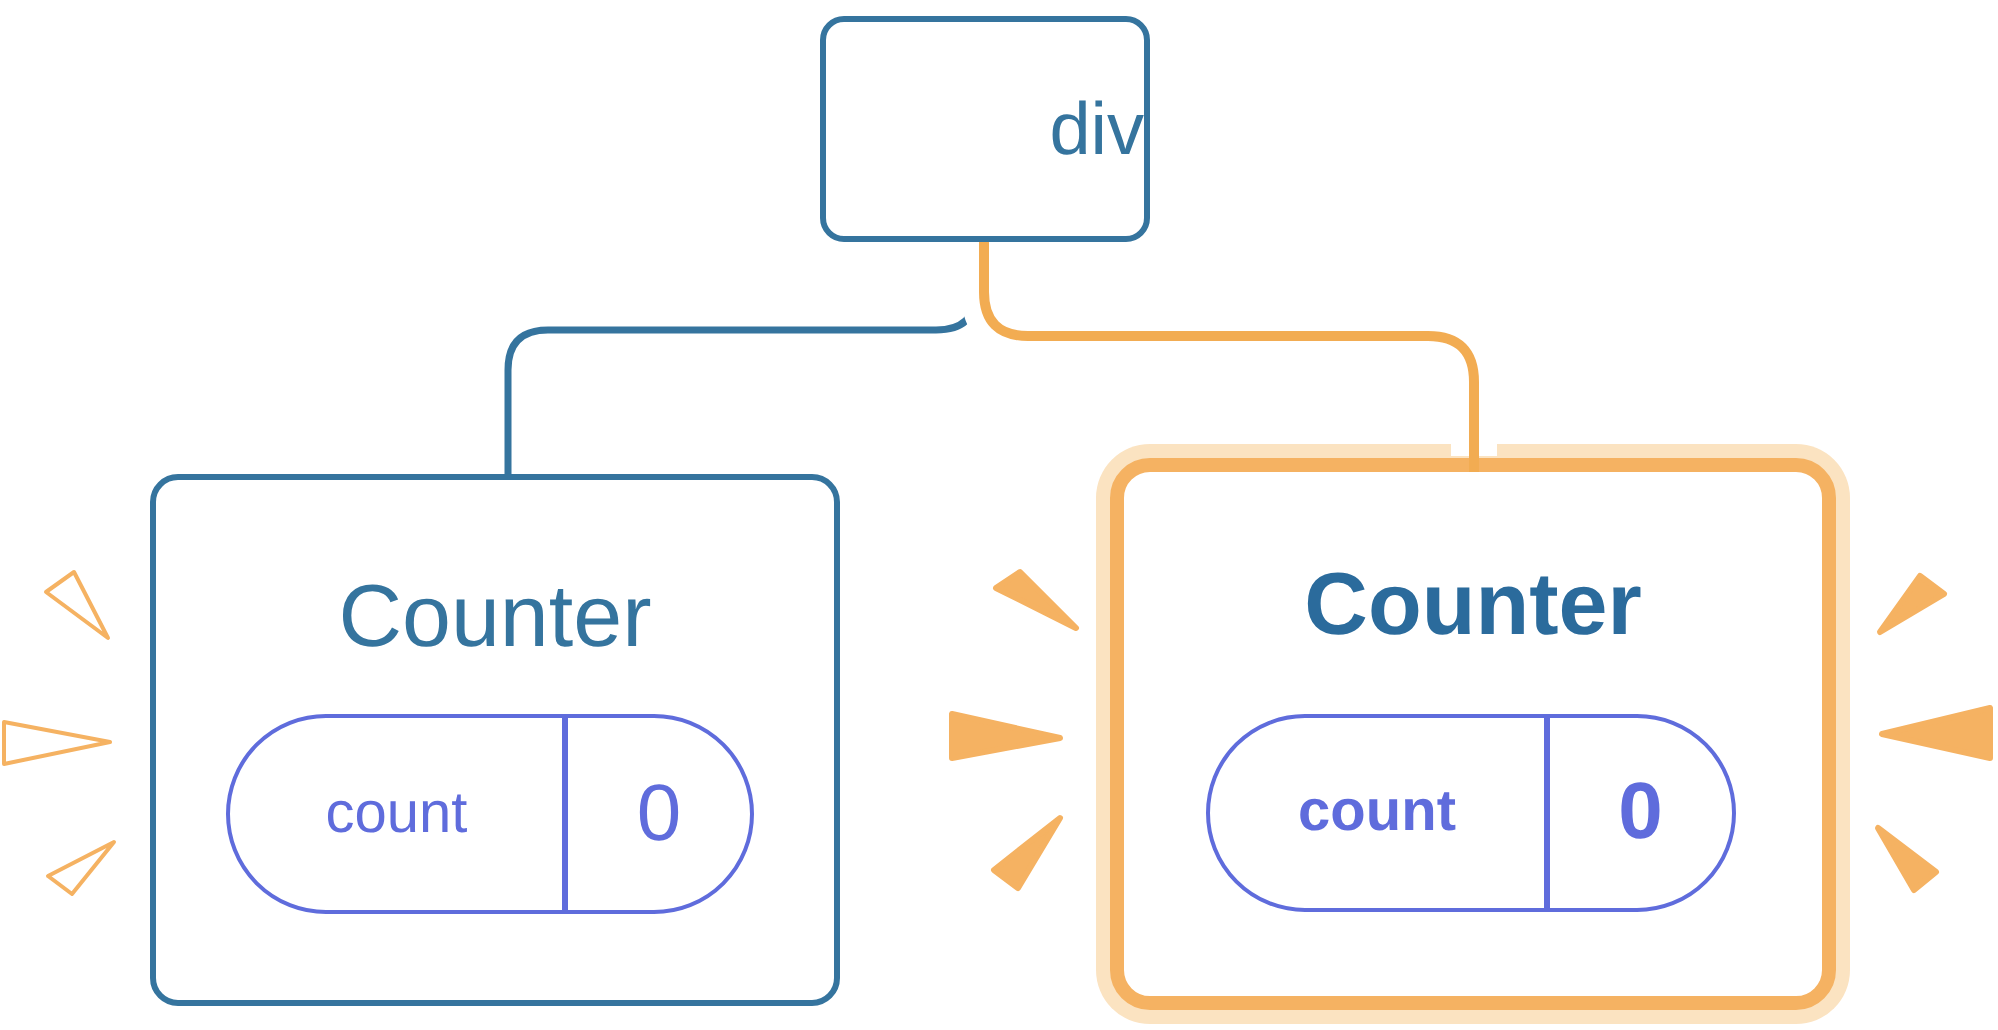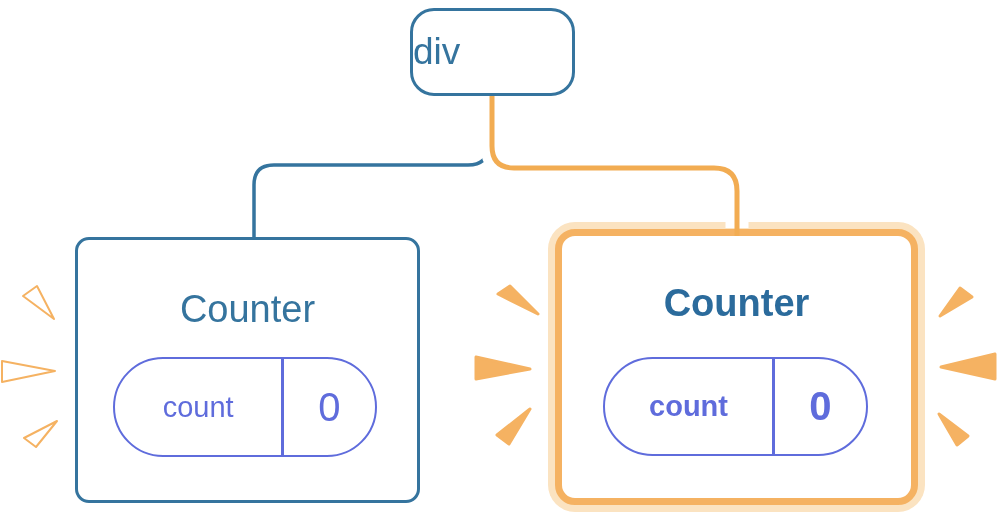--- a/index.html
+++ b/index.html
@@ -17,37 +17,37 @@
   .pipe-white{fill:none;stroke:#ffffff;stroke-width:23;}
   .pipe-amber{fill:none;stroke:var(--amber-line);stroke-width:5;}
 
   
   .burst-amber{fill:var(--amber);stroke:var(--amber);stroke-width:3;stroke-linejoin:round;}
   .burst-white{fill:#ffffff;stroke:var(--amber);stroke-width:2;stroke-linejoin:round;}
 
   
   .node{position:absolute;background:#ffffff;box-sizing:border-box;}
   #div-node{
-    left:410px;top:8px;width:165px;height:88px;
-    border:3px solid var(--blue);border-radius:24px;
-    display:flex;align-items:center;justify-content:flex-start;
+    left:410px;top:8px;width:165px;height:113px;
+    border:3px solid var(--blue);border-radius:12px;
+    display:flex;align-items:center;justify-content:flex-end;
     font-size:37px;font-weight:500;color:var(--blue);
   }
   #counter-left{
     left:75px;top:237px;width:345px;height:266px;
     border:3px solid var(--blue);border-radius:14px;
   }
   #counter-right{
     left:555px;top:229px;width:363px;height:276px;
     border:7px solid var(--amber);border-radius:20px;
     box-shadow:0 0 0 7px var(--amber-pale);
   }
   .counter-title{
     position:absolute;left:0;right:0;text-align:center;
-    font-size:38px;line-height:38px;
+    font-size:44px;line-height:38px;
   }
   #counter-left .counter-title{top:50px;color:var(--blue);font-weight:400;}
   #counter-right .counter-title{top:48px;color:var(--blue-bold);font-weight:700;}
 
   
   .pill{
     position:absolute;display:flex;box-sizing:border-box;
     border:2.5px solid var(--purple);border-radius:60px;
     color:var(--purple);background:#ffffff;
   }

